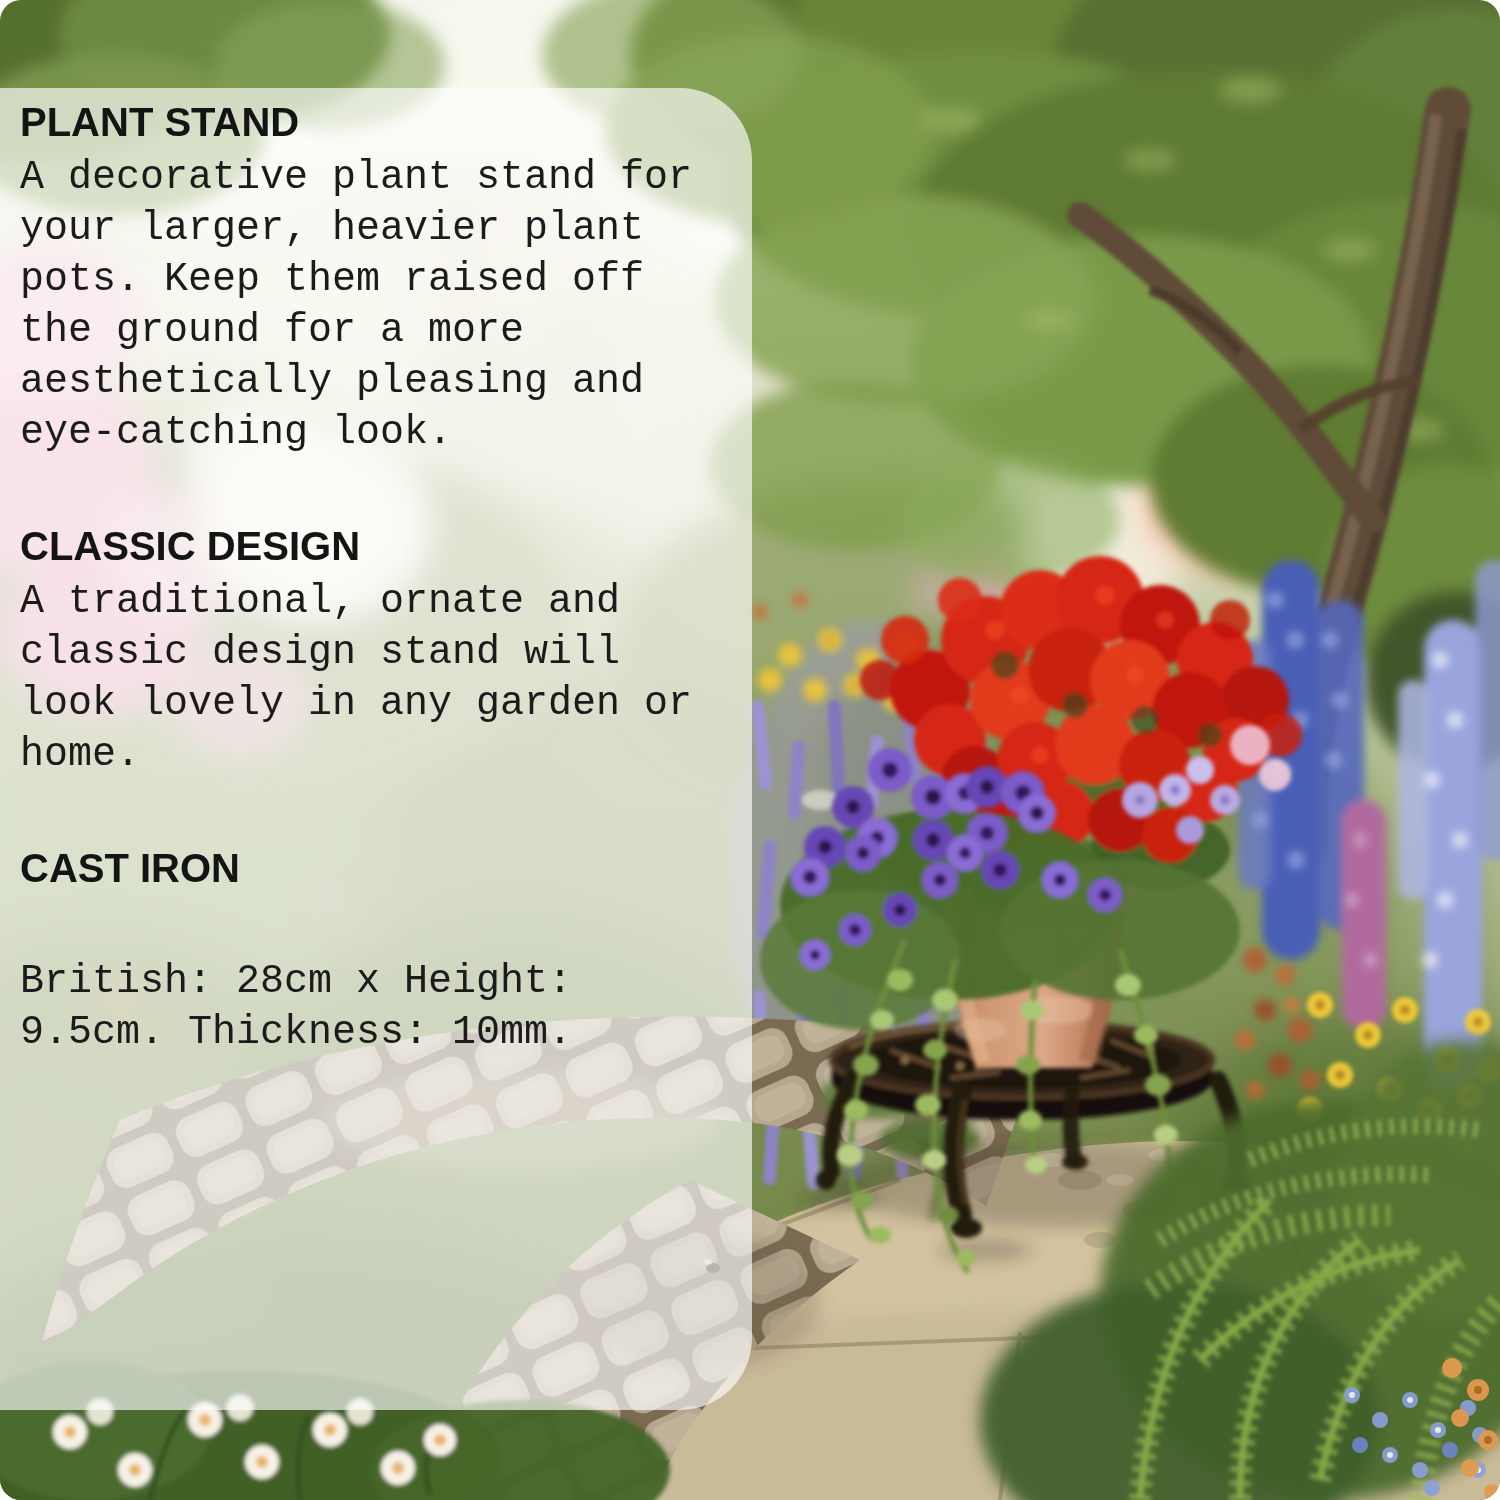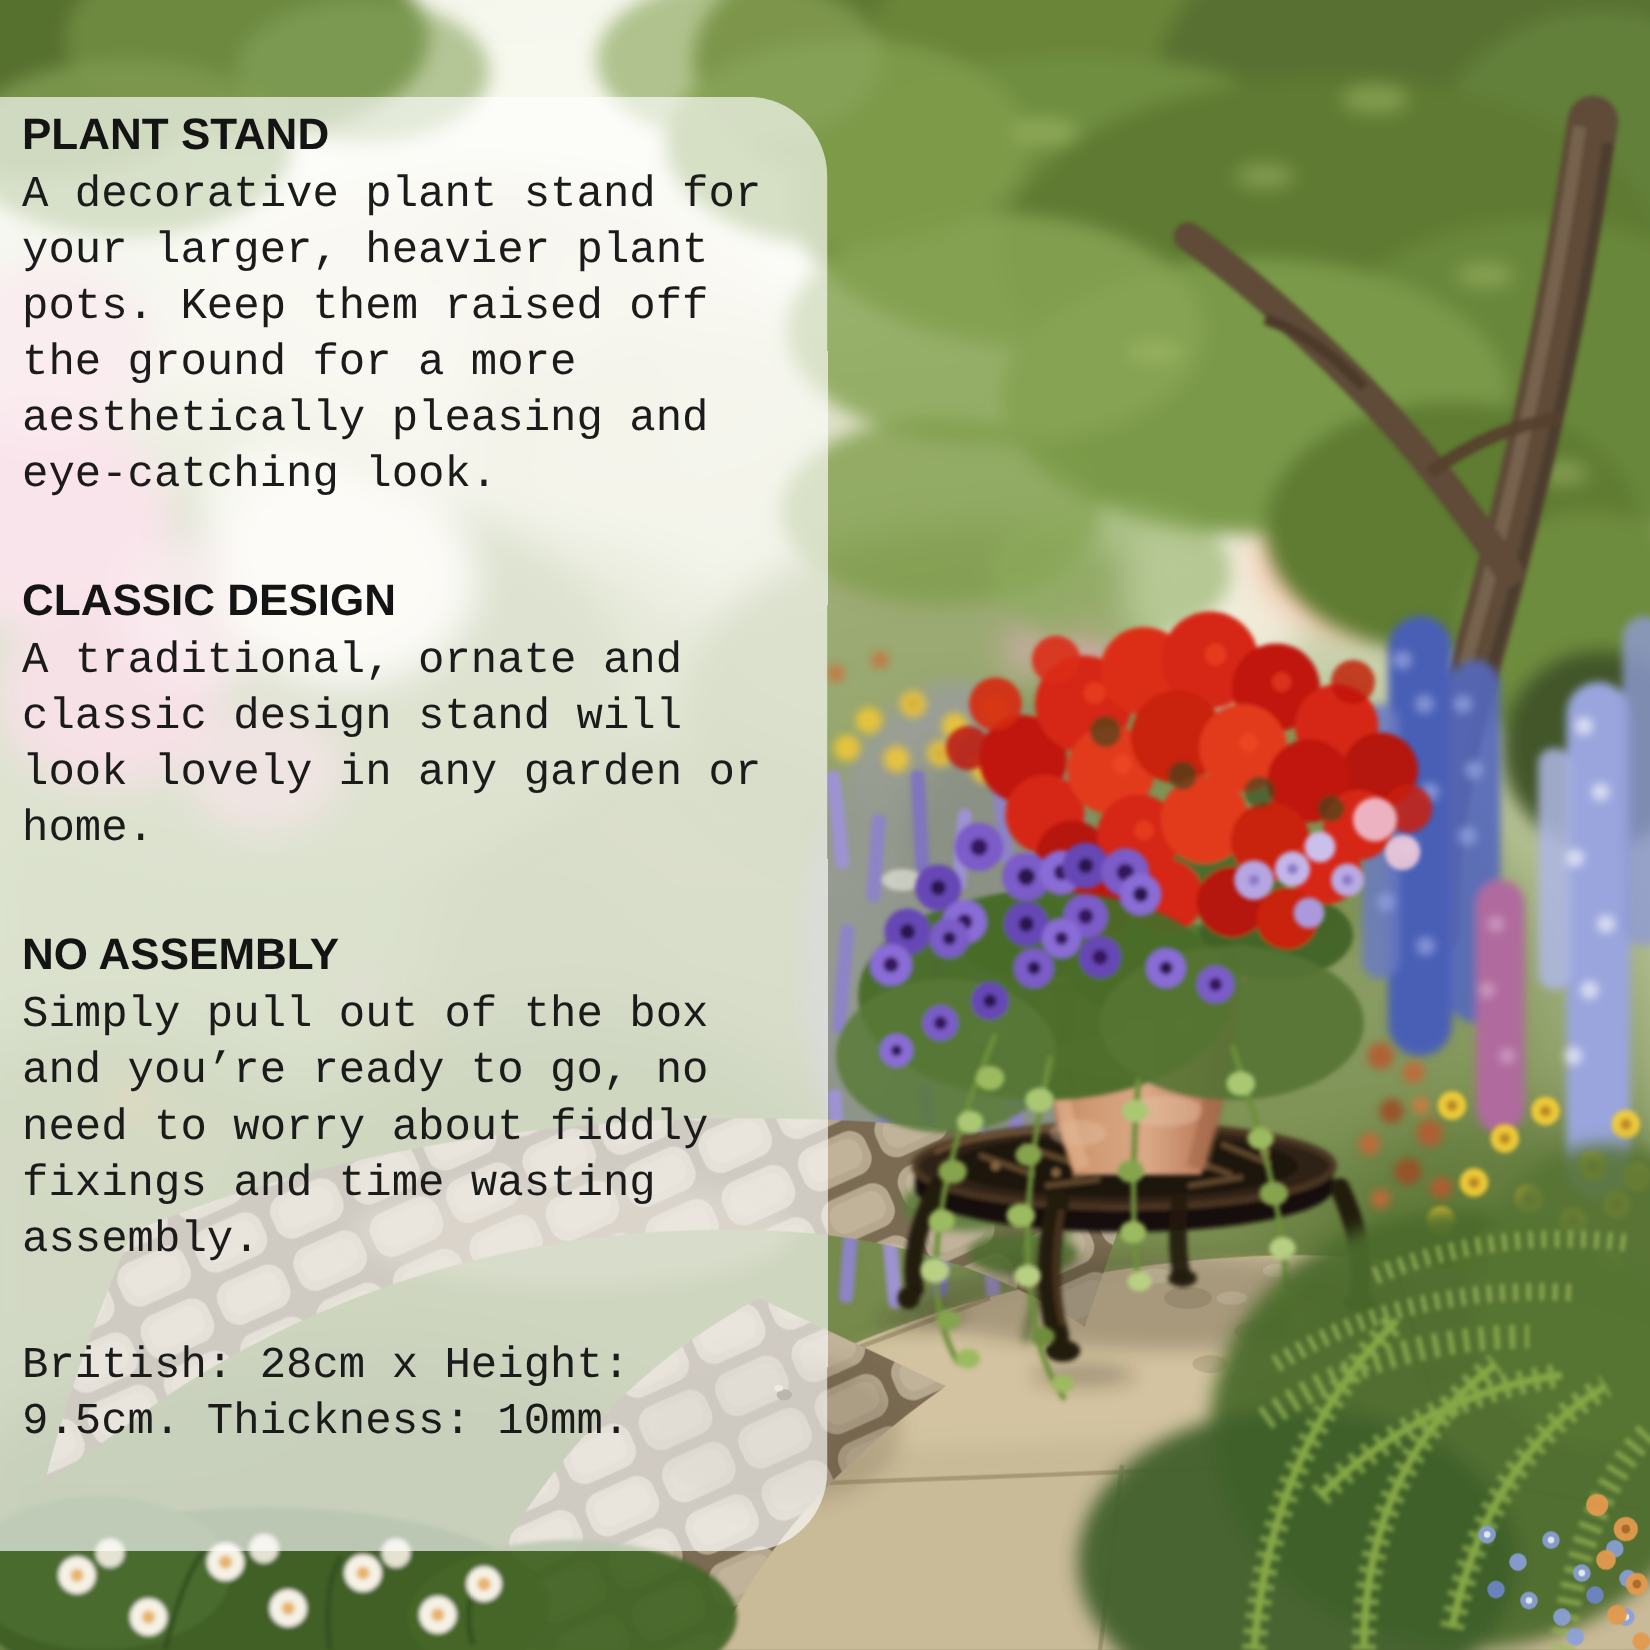--- a/index.html
+++ b/index.html
@@ -1,17 +1,17 @@
 <!DOCTYPE html>
 <html><head>
 <meta charset="utf-8">
 <style>
   html,body{margin:0;padding:0;background:#fff;}
   .stage{position:relative;width:1500px;height:1500px;overflow:hidden;
-         font-family:"Liberation Sans",sans-serif;}
+         font-family:"Liberation Sans",sans-serif;border-radius:21px;}
   .bg{position:absolute;inset:0;width:1500px;height:1500px;display:block;}
   .panel{position:absolute;left:0;top:88px;width:752px;height:1322px;
          box-sizing:border-box;background:rgba(255,255,255,0.65);
          border-radius:0 72px 72px 0;padding:10px 28px 0 20px;}
   .panel section{margin:0 0 0 0;}
   .panel section + section{margin-top:64px;}
   .panel h2{margin:0;font-weight:700;font-size:40px;line-height:48px;
             color:#141414;letter-spacing:0;}
   .panel p{margin:6px 0 0 0;font-weight:400;font-size:40px;line-height:51px;
            color:#1b1b1b;font-family:Liberation Mono, monospace;}
@@ -627,23 +627,20 @@
   <div class="panel">
     <section>
       <h2>PLANT STAND</h2>
       <p>A decorative plant stand for your larger, heavier plant pots. Keep them raised off the ground for a more aesthetically pleasing and eye-catching look.</p>
     </section>
     <section>
       <h2>CLASSIC DESIGN</h2>
       <p>A traditional, ornate and classic design stand will look lovely in any garden or home.</p>
     </section>
     <section>
-    </section>
-    <section>
-      <h2>NO ASSEMBLY</h2>
-      <p>Simply pull out of the box and you’re ready to go, no need to worry about fiddly fixings and time wasting assembly.</p>
+      <h2>CAST IRON</h2>
     </section>
     <section>
       <p>British: 28cm x Height: 9.5cm. Thickness: 10mm.</p>
     </section>
   </div>
 
 </div>
 
 </body></html>

